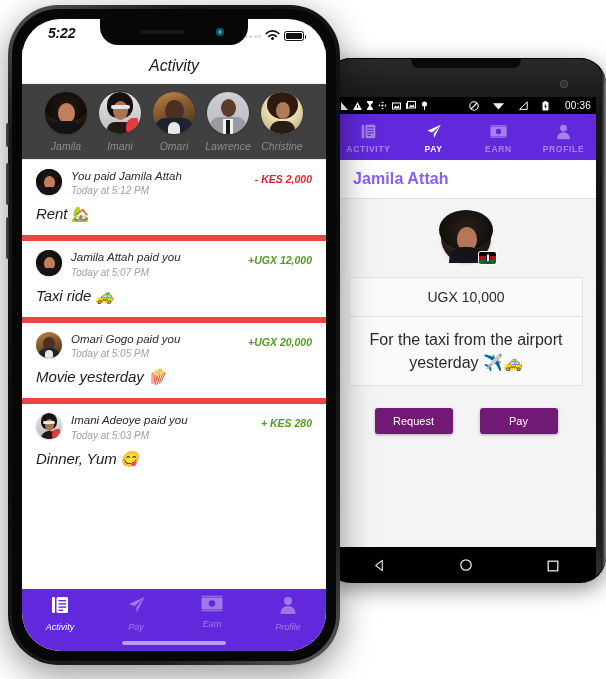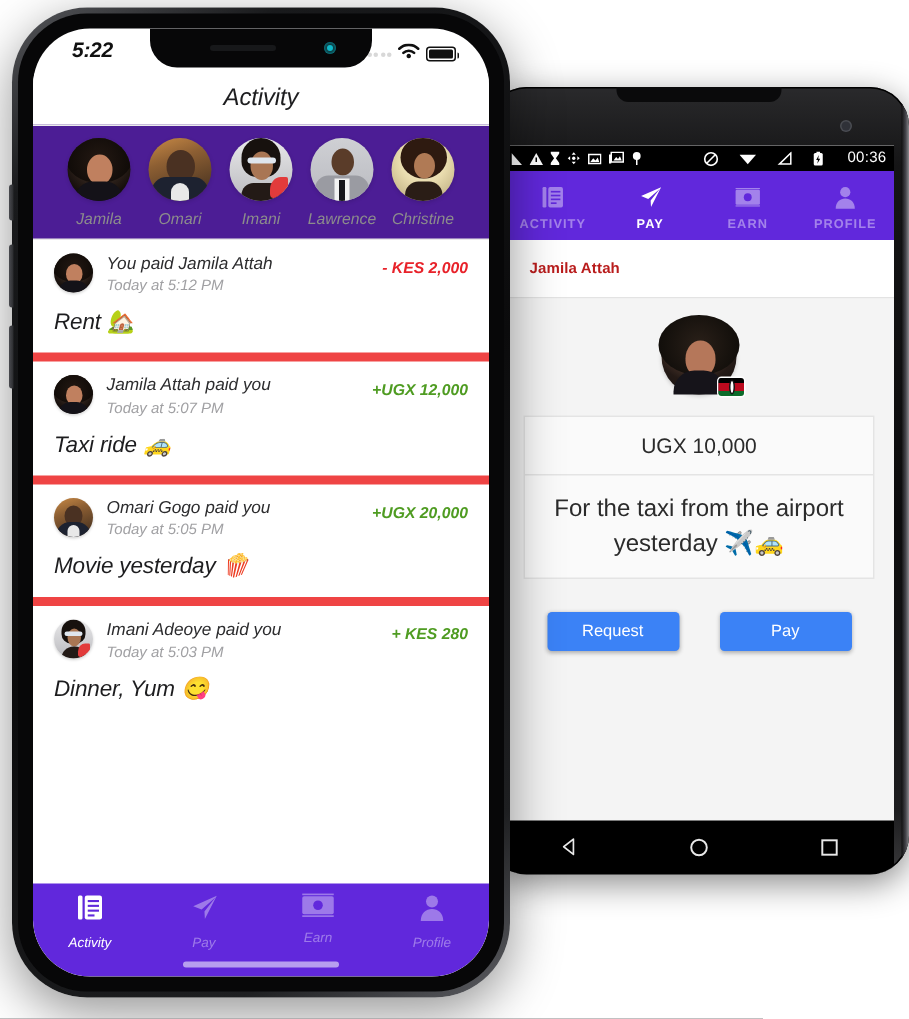--- a/index.html
+++ b/index.html
@@ -37,21 +37,21 @@
 
   .droid-tabs{height:46px;background:#6128dc;display:flex;align-items:flex-end;}
   .droid-tab{flex:1;display:flex;flex-direction:column;align-items:center;justify-content:flex-end;
     padding-bottom:6px;color:rgba(255,255,255,.42);}
   .droid-tab.active{color:#ffffff;}
   .droid-tab .tl{font-size:8.5px;letter-spacing:.7px;font-weight:700;margin-top:4px;}
   .droid-tab svg{display:block;}
 
   .droid-appbar{height:38px;background:#fff;display:flex;align-items:center;padding-left:17px;
     border-bottom:1px solid #e3e3e3;}
-  .droid-appbar span{font-size:10px;font-weight:700;color:#b91c1c;letter-spacing:.1px;}
+  .droid-appbar span{font-size:16px;font-weight:700;color:#8b5cf6;letter-spacing:.1px;}
 
   .droid-body{background:#f4f4f4;height:calc(100% - 17px - 46px - 38px - 40px);padding:0 13px;position:relative;}
   .droid-avatar-wrap{display:flex;justify-content:center;padding-top:14px;padding-bottom:14px;position:relative;}
   .droid-avatar{width:50px;height:50px;border-radius:50%;position:relative;
     background:radial-gradient(circle at 46% 28%,#8a6a55 0%,#5b4134 30%,#241a16 62%,#14100e 100%);
     box-shadow:0 1px 3px rgba(0,0,0,.18);overflow:visible;}
   .droid-avatar .hair{position:absolute;left:-2px;top:-3px;width:54px;height:40px;border-radius:50%;
     background:radial-gradient(circle at 50% 50%,#2a2019 0%,#14100c 70%,#0d0a08 100%);}
   .droid-avatar .face{position:absolute;left:16px;top:14px;width:20px;height:24px;border-radius:50% 50% 45% 45%;
     background:#b5775a;}
@@ -61,22 +61,22 @@
     box-shadow:0 0 0 1px #fff;}
   .flag-badge:after{content:"";position:absolute;left:50%;top:1px;margin-left:-2px;width:4px;height:10px;
     border-radius:50%;background:#fff;border:1px solid #111;box-sizing:border-box;}
 
   .droid-card{background:#fafafa;border:1px solid #e4e4e4;}
   .droid-amount{height:38px;display:flex;align-items:center;justify-content:center;
     font-size:14px;color:#2b2b2b;border-bottom:1px solid #e4e4e4;}
   .droid-note{min-height:48px;display:flex;align-items:center;justify-content:center;text-align:center;
     font-size:16px;color:#2b2b2b;line-height:1.45;padding:10px 12px;}
   .droid-btns{display:flex;gap:27px;justify-content:center;padding-top:22px;}
-  .droid-btn{background:#3b82f6;color:#fff;border:none;border-radius:3px;
-    width:88px;height:26px;font-size:11px;font-family:"Liberation Sans",sans-serif;
+  .droid-btn{background:#701a75;color:#fff;border:none;border-radius:3px;
+    width:78px;height:26px;font-size:11px;font-family:"Liberation Sans",sans-serif;
     box-shadow:0 1px 3px rgba(0,0,0,.3);cursor:pointer;}
 
   .droid-nav{position:absolute;left:0;bottom:0;width:100%;height:40px;background:#000;
     display:flex;align-items:center;justify-content:space-around;}
 
   
   #iphone{
     position:absolute;left:8px;top:5px;width:332px;height:660px;border-radius:50px;
     background:linear-gradient(145deg,#55565a 0%,#191a1c 14%,#0b0b0c 50%,#1e1f21 86%,#5d5e63 100%);
     box-shadow:0 10px 34px rgba(0,0,0,.42);
@@ -100,21 +100,21 @@
   .ip-status-right{position:absolute;right:22px;top:8px;display:flex;align-items:center;gap:4px;}
   .sig-dots{display:flex;gap:1.5px;align-items:flex-end;}
   .sig-dots i{display:block;width:3px;height:3px;border-radius:50%;background:#d8d8d8;}
   .batt{width:20px;height:10px;border-radius:2.5px;border:1px solid #101010;position:relative;box-sizing:border-box;}
   .batt i{position:absolute;left:1px;top:1px;bottom:1px;right:1px;background:#101010;border-radius:1px;display:block;}
   .batt:after{content:"";position:absolute;right:-3px;top:3px;width:1.5px;height:4px;background:#101010;border-radius:0 1px 1px 0;}
 
   .ip-title{height:34px;display:flex;align-items:center;justify-content:center;background:#fff;}
   .ip-title span{font-size:16px;color:#1d1d1f;font-weight:400;letter-spacing:-.1px;}
 
-  .contacts{background:#4c1d95;border-top:1px solid #ececec;border-bottom:1px solid #e8e8e8;
+  .contacts{background:#404040;border-top:1px solid #ececec;border-bottom:1px solid #e8e8e8;
     display:flex;padding:8px 17px 7px;}
   .contact{display:flex;flex-direction:column;align-items:center;width:56px;}
   .cav{width:42px;height:42px;border-radius:50%;overflow:hidden;position:relative;
     box-shadow:0 1px 3px rgba(0,0,0,.15);}
   .cname{font-size:10.5px;color:#8c8c8c;margin-top:6px;white-space:nowrap;}
 
   
   .av-jamila{background:radial-gradient(circle at 50% 36%,#6d5244 0%,#392a22 34%,#17100d 70%,#0e0a08 100%);}
   .av-jamila .hr{position:absolute;left:-1px;top:-2px;width:44px;height:32px;border-radius:50%;
     background:radial-gradient(circle at 50% 55%,#241913 0%,#100b08 75%);}
@@ -385,36 +385,36 @@
       <div class="contacts">
         <div class="contact">
           <div class="cav av-jamila">
               <span class="hr"></span>
               <span class="fc"></span>
               <span class="bd"></span>
             </div>
           <span class="cname">Jamila</span>
         </div>
         <div class="contact">
-          <div class="cav av-omari">
-              <span class="fc"></span>
-              <span class="bd"></span>
-              <span class="sh"></span>
-            </div>
-          <span class="cname">Omari</span>
-        </div>
-        <div class="contact">
           <div class="cav av-imani">
               <span class="hr"></span>
               <span class="fc"></span>
               <span class="gl"></span>
               <span class="bd"></span>
               <span class="rd"></span>
             </div>
           <span class="cname">Imani</span>
+        </div>
+        <div class="contact">
+          <div class="cav av-omari">
+              <span class="fc"></span>
+              <span class="bd"></span>
+              <span class="sh"></span>
+            </div>
+          <span class="cname">Omari</span>
         </div>
         <div class="contact">
           <div class="cav av-lawrence">
               <span class="fc"></span>
               <span class="bd"></span>
               <span class="sh"></span>
               <span class="ti"></span>
             </div>
           <span class="cname">Lawrence</span>
         </div>

